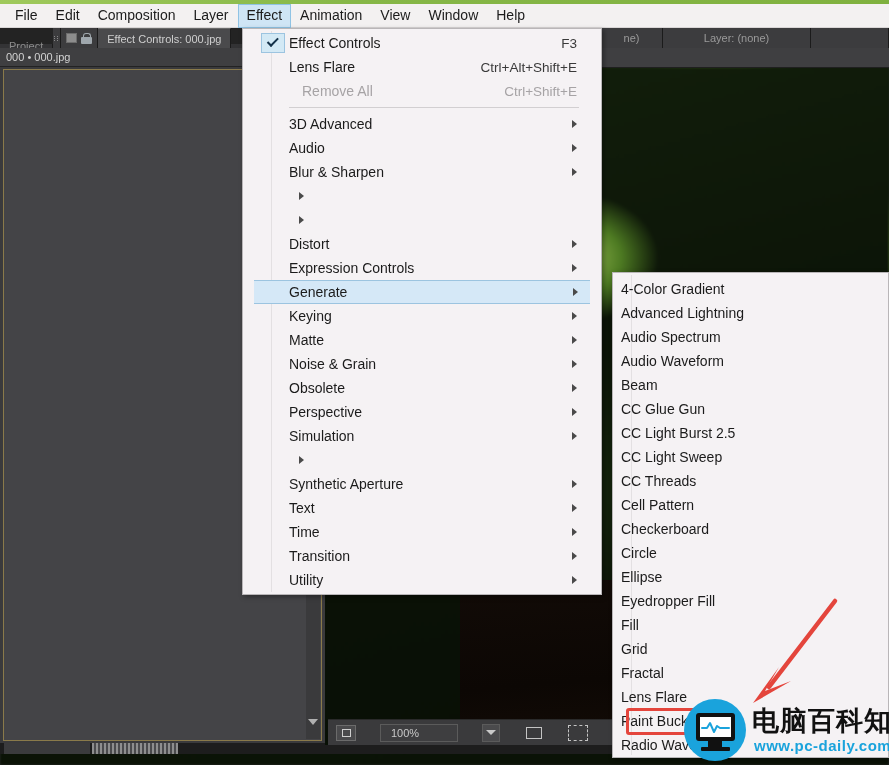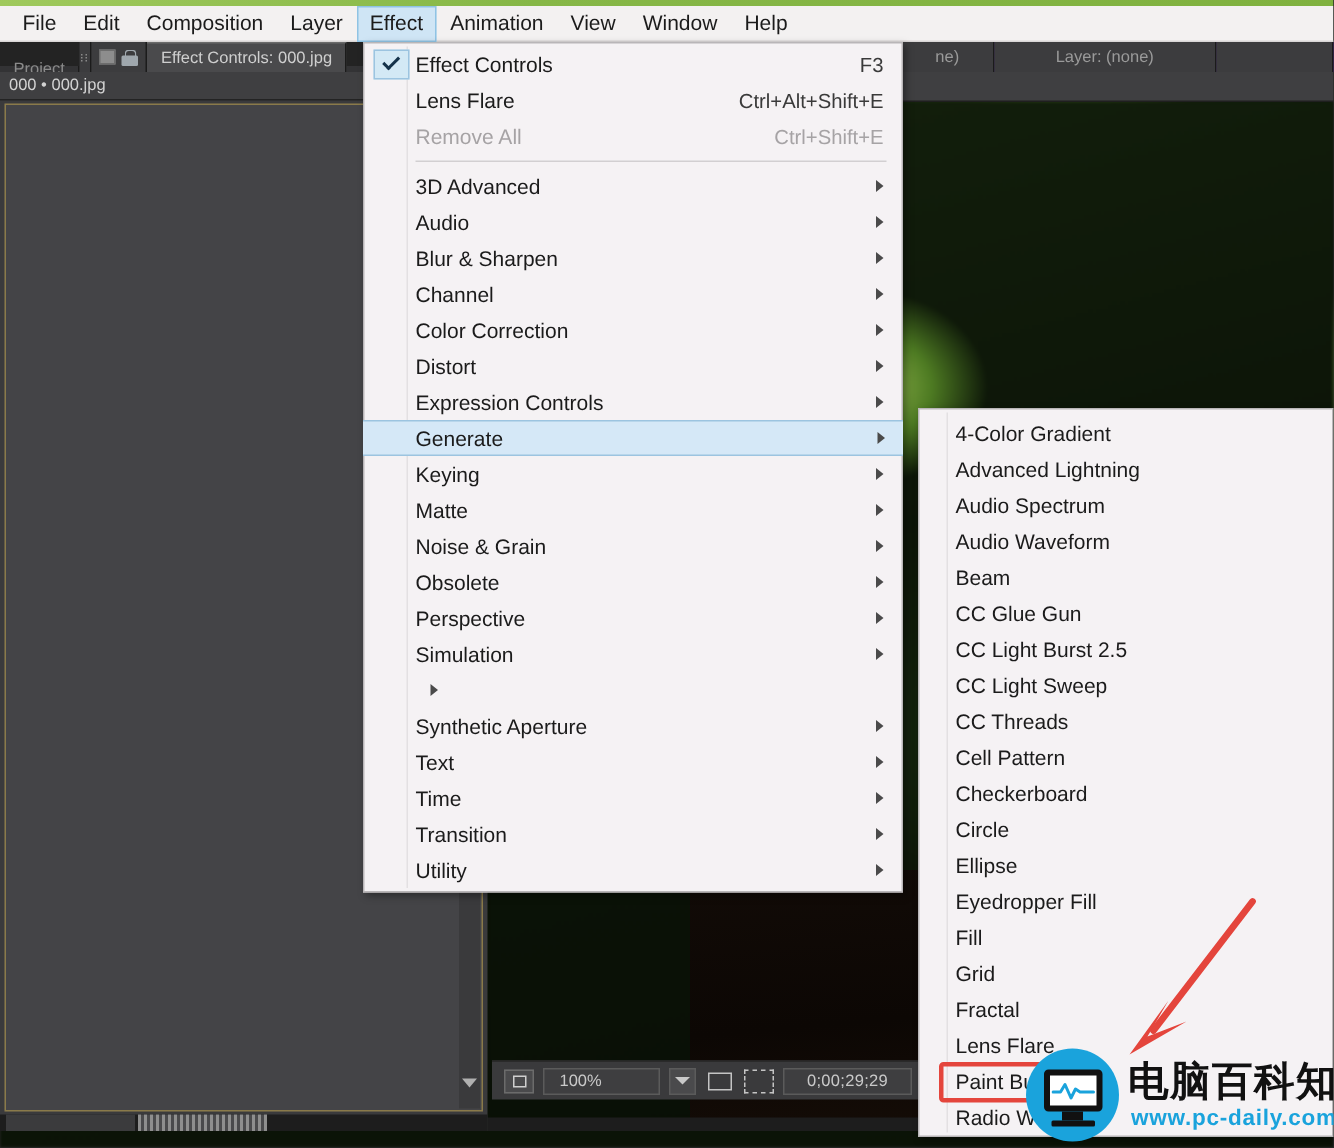--- a/index.html
+++ b/index.html
@@ -151,24 +151,24 @@
       radial-gradient(ellipse 110px 85px at 250px 190px, #9fc257 0%, #4d7a22 42%, rgba(20,34,11,0) 76%),
       radial-gradient(ellipse 220px 180px at 330px 420px, #16270e 0%, rgba(8,14,5,0) 80%),
       linear-gradient(165deg,#13200c 0%,#0b1307 50%,#080e05 100%);
     filter: blur(1.2px);
   }
   .comp-dark-plate {
     position: absolute; left: 135px; top: 552px; width: 345px; height: 172px;
     background: linear-gradient(175deg,#120b07 0%,#0c0704 55%,#160d07 100%);
   }
   .comp-toolbar {
-    position: absolute; left: 3px; bottom: 21px; width: 558px; height: 26px;
+    position: absolute; left: 3px; bottom: 9px; width: 558px; height: 26px;
     background: #3a3a3c;
     border-top: 1px solid #2a2a2a;
-    display: flex; align-items: center; gap: 6px;
+    display: flex; align-items: center; gap: 24px;
     padding: 0 8px;
     z-index: 4;
   }
   .tb-btn {
     width: 20px; height: 16px;
     border: 1px solid #6b6b6b; background: #4a4a4c;
     display: flex; align-items: center; justify-content: center;
   }
   .tb-btn .inner { width: 9px; height: 8px; border: 1px solid #cfcfcf; }
   .zoom-box {
@@ -231,32 +231,32 @@
 
   
   .menu {
     position: absolute;
     background: #f5f2f4;
     border: 1px solid #b9b6b8;
     box-shadow: 2px 2px 5px rgba(0,0,0,.35);
     z-index: 40;
     font-size: 14px;
     color: #1b1b1b;
-    padding: 2px 0;
+    padding: 2px 12px;
   }
   #effect-menu { left: 242px; top: 28px; width: 360px; }
   .menu-row {
     position: relative;
     display: flex; align-items: center;
     height: 24px;
     padding-left: 34px; padding-right: 12px;
     white-space: nowrap;
     cursor: default;
   }
-  .menu-row.disabled { color: #a6a3a5; }
+  .menu-row.disabled { color: #a6a3a5; margin-left: 13px; }
   .menu-row.highlight {
     background: #d5e8f7;
     border-top: 1px solid #9cc4e0;
     border-bottom: 1px solid #9cc4e0;
     margin-left: -1px; margin-right: -1px;
     padding-left: 35px;
   }
   .menu-row .label { flex: 1; }
   .menu-row .accel { color: #3a3a3a; font-size: 13.5px; padding-left: 18px; text-align: right; }
   .menu-row.disabled .accel { color: #a6a3a5; }
@@ -283,21 +283,21 @@
   }
   .menu-items-divider {
     position: absolute; left: 28px; top: 2px; bottom: 2px; width: 1px; background: #e3e0e2;
   }
 
   
   #generate-submenu {
     left: 612px; top: 272px; width: 277px;
     padding: 4px 0 0 0;
   }
-  #generate-submenu .menu-row { height: 24px; padding-left: 24px; }
+  #generate-submenu .menu-row { height: 24px; padding-left: 8px; }
   #generate-submenu .menu-items-divider { left: 18px; }
 
   
   .red-box {
     position: absolute;
     left: 626px; top: 708px; width: 95px; height: 27px;
     border: 3px solid #e4453c;
     border-radius: 3px;
     z-index: 60;
     pointer-events: none;
@@ -446,25 +446,23 @@
         </div>
         <div class="menu-row">
           <span class="label">Audio</span>
           <span class="submenu-arrow"></span>
         </div>
         <div class="menu-row">
           <span class="label">Blur &amp; Sharpen</span>
           <span class="submenu-arrow"></span>
         </div>
         <div class="menu-row">
-          <span class="label">Channel</span>
-          <span class="submenu-arrow"></span>
-        </div>
-        <div class="menu-row">
-          <span class="label">Color Correction</span>
+          <span class="submenu-arrow"></span>
+        </div>
+        <div class="menu-row">
           <span class="submenu-arrow"></span>
         </div>
         <div class="menu-row">
           <span class="label">Distort</span>
           <span class="submenu-arrow"></span>
         </div>
         <div class="menu-row">
           <span class="label">Expression Controls</span>
           <span class="submenu-arrow"></span>
         </div>

